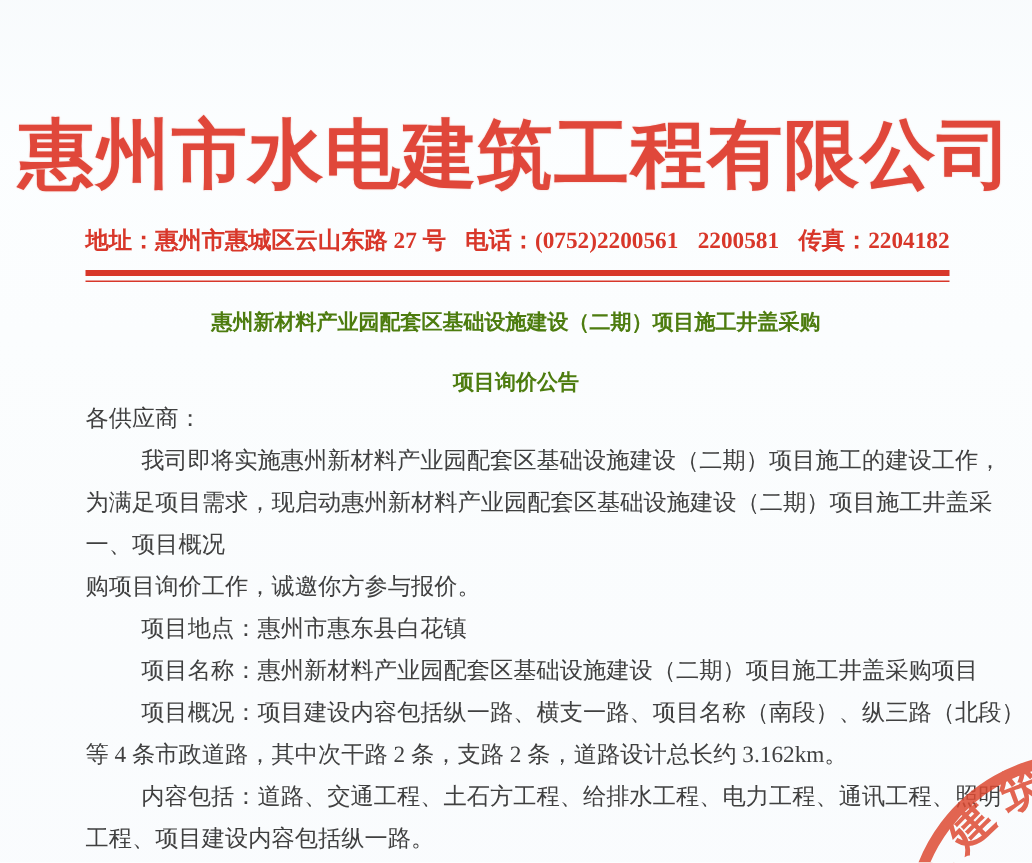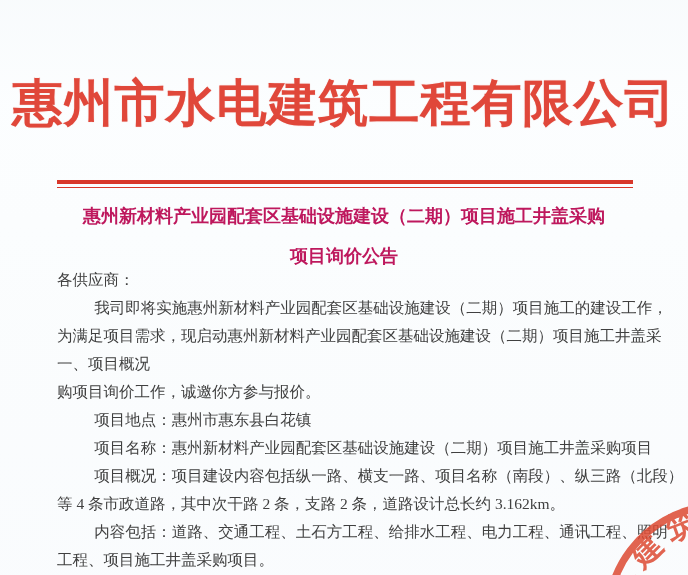--- a/index.html
+++ b/index.html
@@ -29,22 +29,22 @@
   .addr-row{
     position:absolute;left:57px;top:150px;width:576px;
     display:flex;justify-content:space-between;align-items:baseline;
     color:#d8372a;font-weight:700;font-size:15.5px;white-space:nowrap;
   }
   .rule{position:absolute;left:57px;width:576px;background:#d8372a;}
   .rule-thick{top:180px;height:3.5px;}
   .rule-thin{top:186.5px;height:1.8px;}
   .doc-title{
     position:absolute;left:0;top:196px;width:100%;
-    text-align:center;color:#be185d;font-weight:700;
-    font-size:18px;line-height:40px;white-space:nowrap;
+    text-align:center;color:#4d7c0f;font-weight:700;
+    font-size:14px;line-height:40px;white-space:nowrap;
   }
   .body-text{
     position:absolute;left:57px;top:266px;width:576px;
     color:#404040;font-size:15.5px;
   }
   .body-line{
     height:28px;line-height:28px;white-space:nowrap;
   }
   .body-line.indent{text-indent:2.4em;}
   .seal{
@@ -55,41 +55,47 @@
     pointer-events:none;
   }
 </style>
 </head>
 <body>
 
 <div class="page">
 
   <div class="company-name">惠州市水电建筑工程有限公司</div>
 
+  <div class="addr-row">
+    <span>地址：惠州市惠城区云山东路 27 号</span>
+    <span>电话：(0752)2200561</span>
+    <span>2200581</span>
+    <span>传真：2204182</span>
+  </div>
 
   <div class="rule rule-thick"></div>
   <div class="rule rule-thin"></div>
 
   <div class="doc-title">
     <div>惠州新材料产业园配套区基础设施建设（二期）项目施工井盖采购</div>
     <div>项目询价公告</div>
   </div>
 
   <div class="body-text">
     <div class="body-line">各供应商：</div>
     <div class="body-line indent">我司即将实施惠州新材料产业园配套区基础设施建设（二期）项目施工的建设工作，</div>
     <div class="body-line">为满足项目需求，现启动惠州新材料产业园配套区基础设施建设（二期）项目施工井盖采</div>
     <div class="body-line">一、项目概况</div>
     <div class="body-line">购项目询价工作，诚邀你方参与报价。</div>
     <div class="body-line indent">项目地点：惠州市惠东县白花镇</div>
     <div class="body-line indent">项目名称：惠州新材料产业园配套区基础设施建设（二期）项目施工井盖采购项目</div>
     <div class="body-line indent">项目概况：项目建设内容包括纵一路、横支一路、项目名称（南段）、纵三路（北段）</div>
     <div class="body-line">等 4 条市政道路，其中次干路 2 条，支路 2 条，道路设计总长约 3.162km。</div>
     <div class="body-line indent">内容包括：道路、交通工程、土石方工程、给排水工程、电力工程、通讯工程、照明</div>
-    <div class="body-line">工程、项目施工井盖采购项目。</div>
+    <div class="body-line">工程、项目建设内容包括纵一路。</div>
   </div>
 
   <svg class="seal" viewBox="0 0 250 250" width="260" height="260">
     <circle cx="125" cy="125" r="108" fill="none" stroke="#dd4a33" stroke-width="7"></circle>
     <path id="sealArc" fill="none" d="M125,211 A86,86 0 1,1 125.01,211"></path>
     <text font-size="30" font-weight="700" fill="#dd4a33" letter-spacing="7.5" font-family="Liberation Serif, DejaVu Serif, serif">
       <textPath href="#sealArc" startOffset="8">惠州市水电建筑工程有限公司</textPath>
     </text>
     <polygon fill="#dd4a33" points="125,70 137.9,106.9 177.8,107.5 146,131.6 157.6,169.9 125,147 92.4,169.9 104,131.6 72.2,107.5 112.1,106.9"></polygon>
   </svg>

